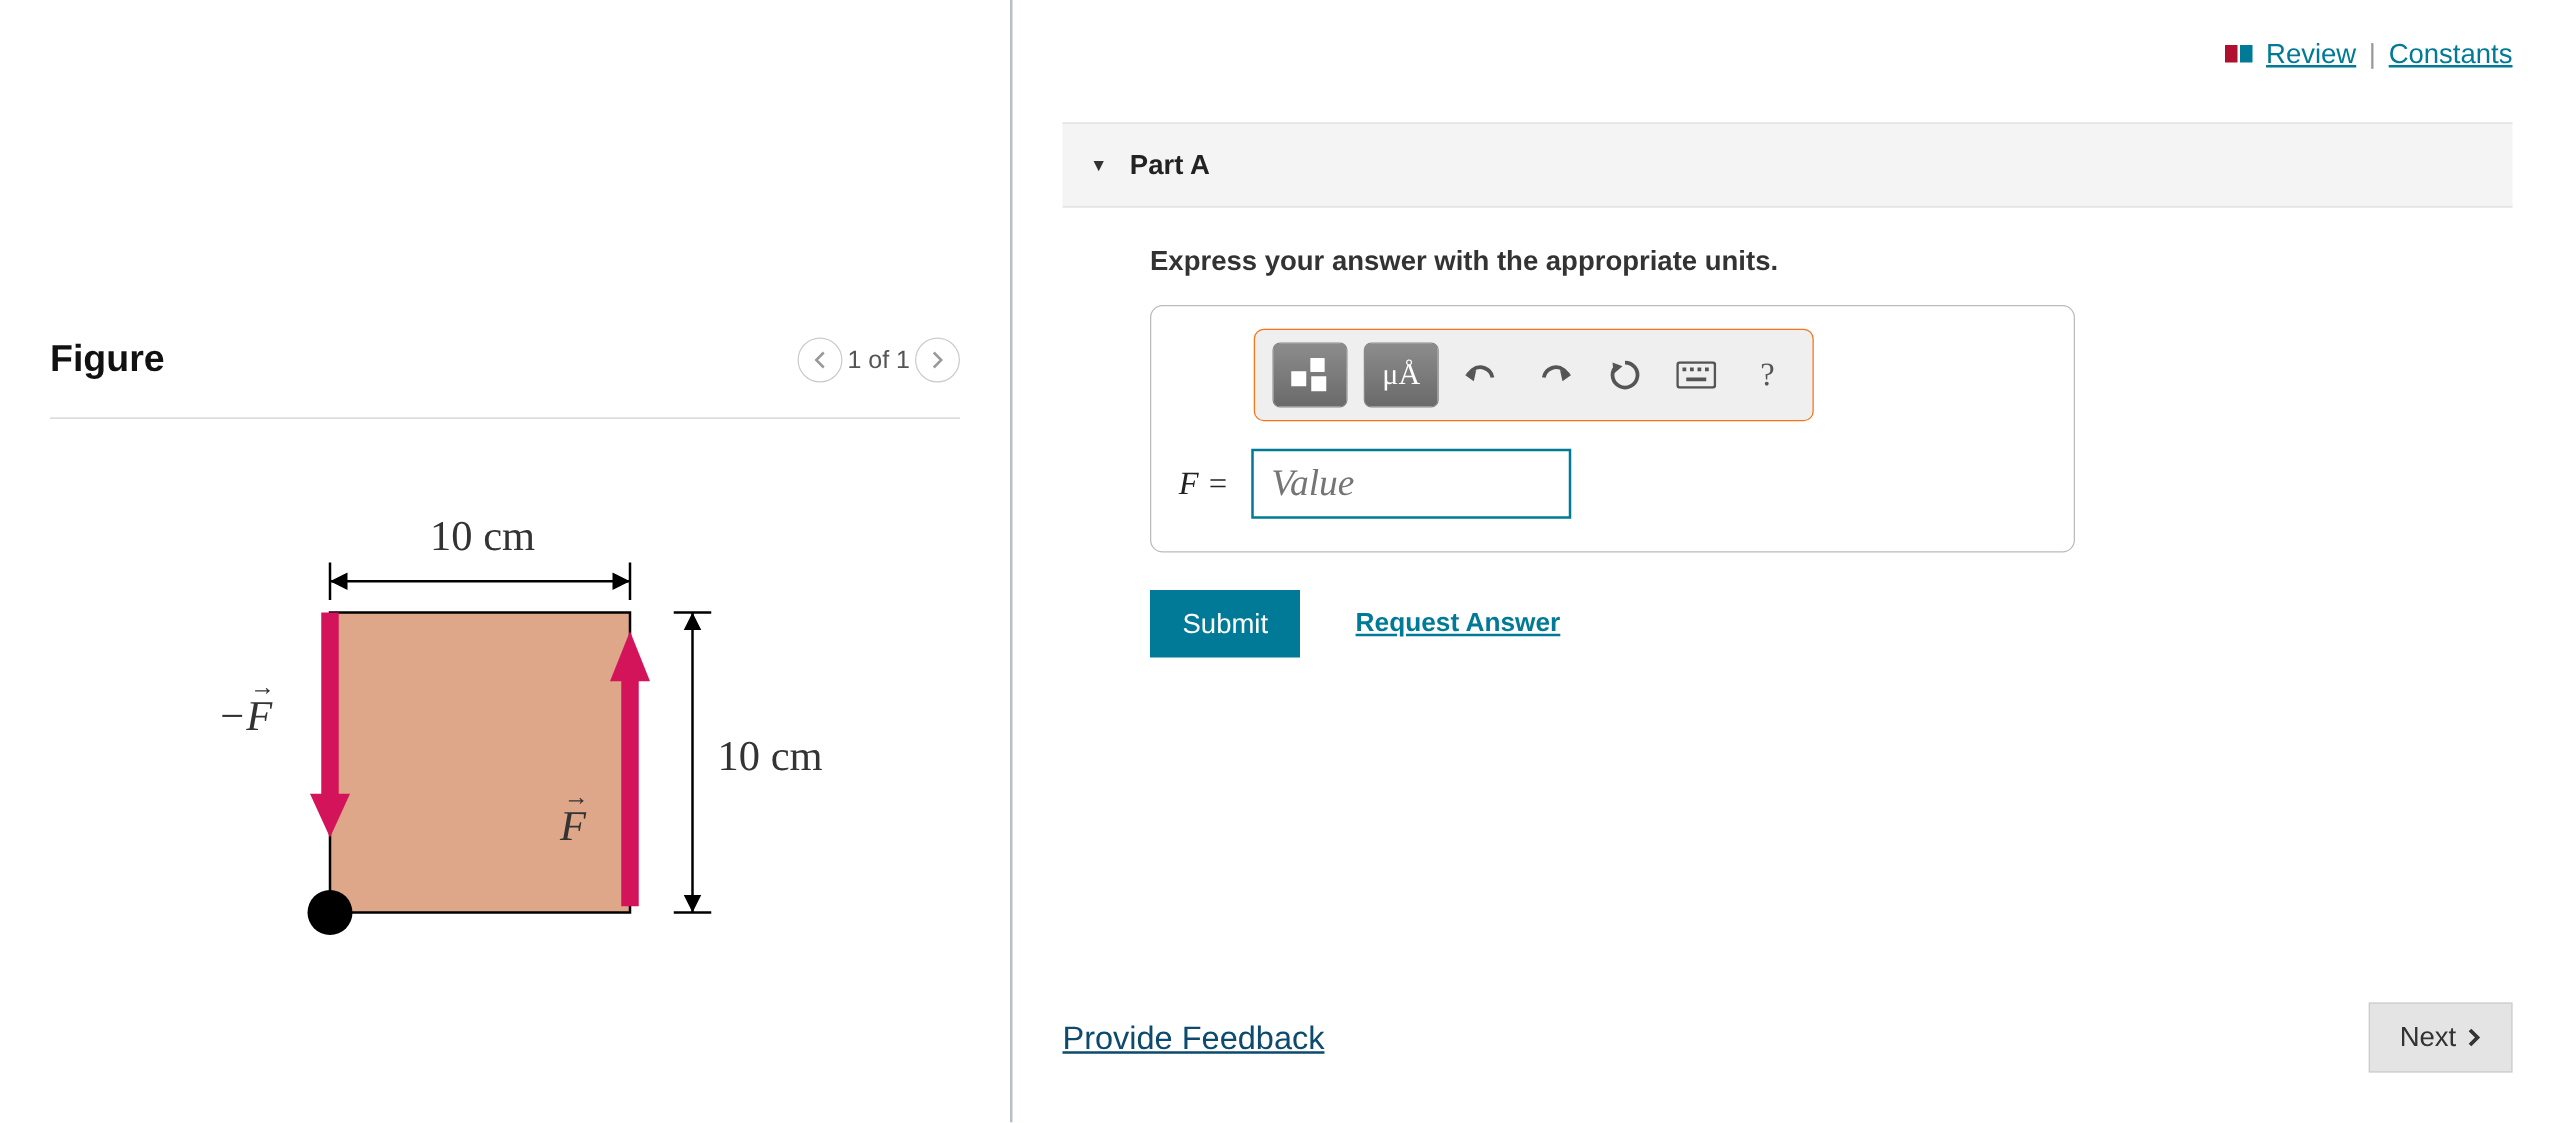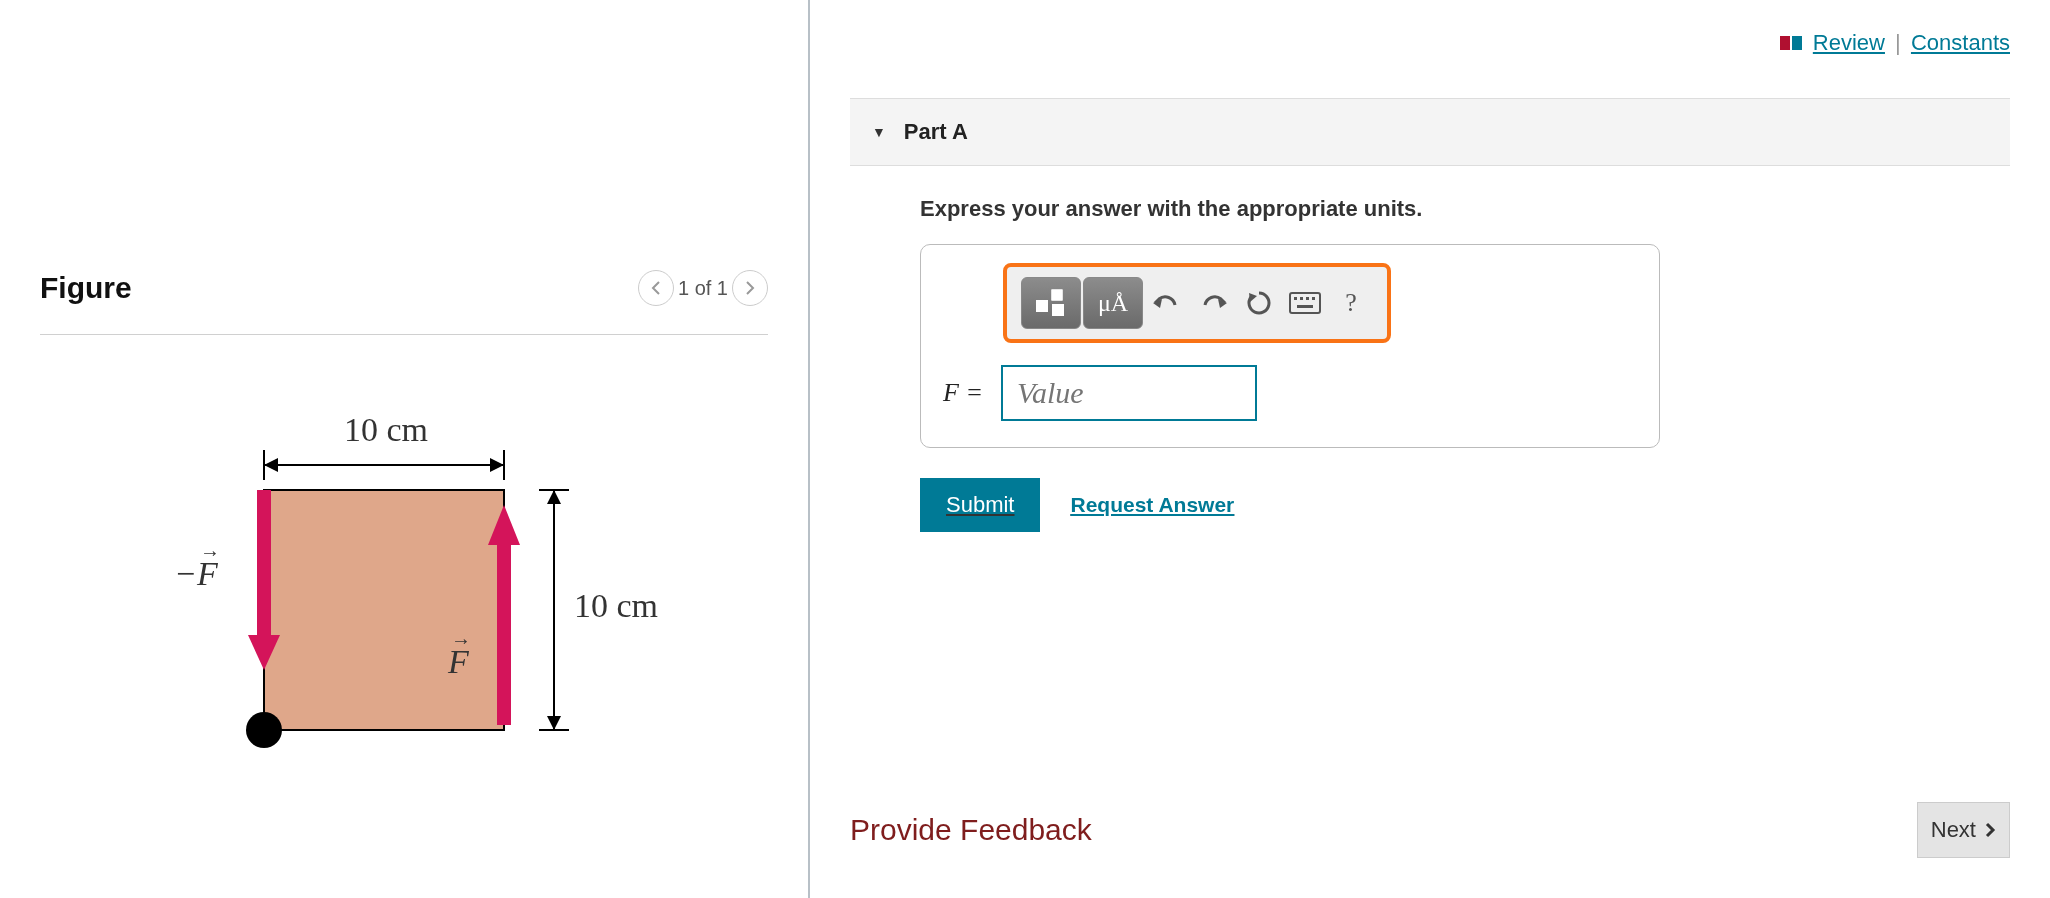--- a/index.html
+++ b/index.html
@@ -109,26 +109,26 @@
     font-size: 22px;
   }
   .answer-box {
     border: 1px solid #bbb;
     border-radius: 10px;
     padding: 18px 22px 26px 22px;
     width: 740px;
   }
   .toolbar {
     background: #efefef;
-    border: 4px solid #f97316;
+    border: 1px solid #f97316;
     border-radius: 8px;
     padding: 10px 14px;
     display: flex;
     align-items: center;
-    gap: 2px;
+    gap: 13px;
     margin-left: 60px;
     margin-bottom: 22px;
     width: fit-content;
   }
   .tool-btn {
     width: 60px;
     height: 52px;
     border: 1px solid #888;
     border-radius: 6px;
     background: linear-gradient(#8c8c8c,#6a6a6a);
@@ -170,22 +170,21 @@
     color: #888;
     padding: 0 14px;
     outline: none;
   }
   .ans-input.value { width: 256px; }
   .ans-input.units { width: 280px; }
   .submit-row {
     margin-top: 30px;
     display: flex;
     align-items: center;
-    gap: 30px;
-    text-decoration: underline;
+    gap: 44px;
   }
   .submit-btn {
     background: #007a96;
     color: #fff;
     border: none;
     padding: 14px 26px;
     font-size: 22px;
     cursor: pointer;
   }
   .link-btn {
@@ -198,28 +197,29 @@
   .footer-row {
     position: absolute;
     bottom: 40px;
     left: 40px;
     right: 40px;
     display: flex;
     justify-content: space-between;
     align-items: center;
   }
   .feedback-link {
-    color: #7f1d1d;
-    font-size: 30px;
+    color: #0c4a6e;
+    text-decoration: underline;
+    font-size: 26px;
     cursor: pointer;
   }
   .next-btn {
     background: #e4e4e4;
     border: 1px solid #ccc;
-    padding: 14px 13px;
+    padding: 14px 24px;
     font-size: 22px;
     color: #333;
     cursor: pointer;
     display: flex;
     align-items: center;
     gap: 8px;
   }
   .serif { font-family: "Times New Roman", serif; }
 </style>
 </head>

